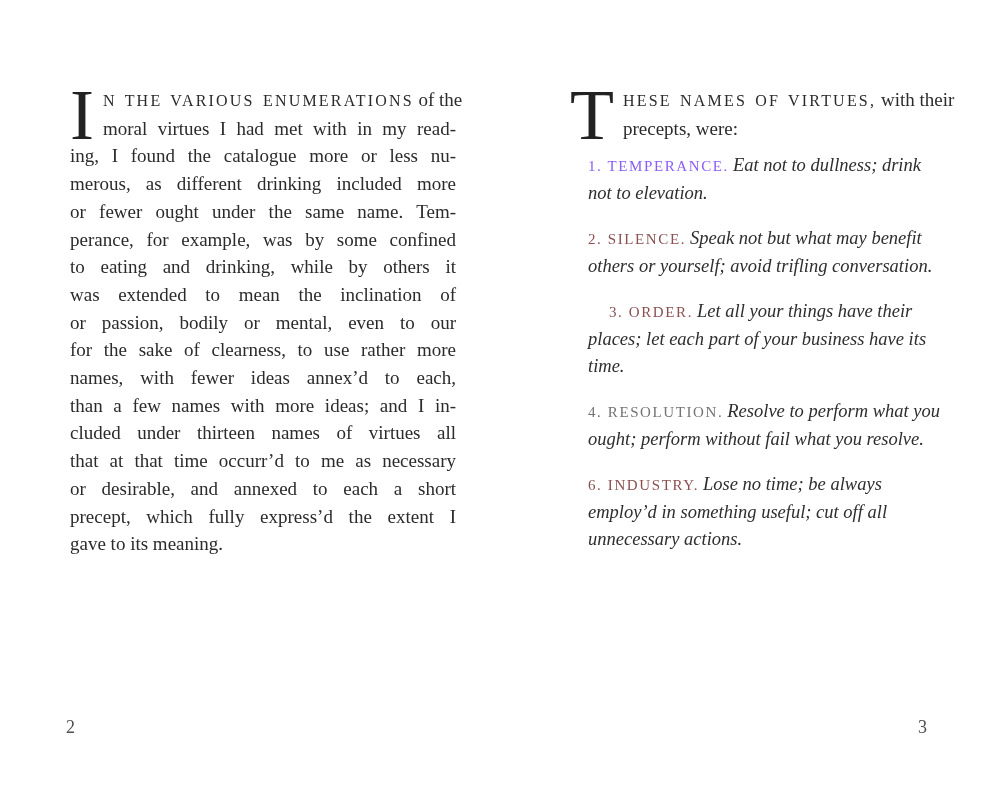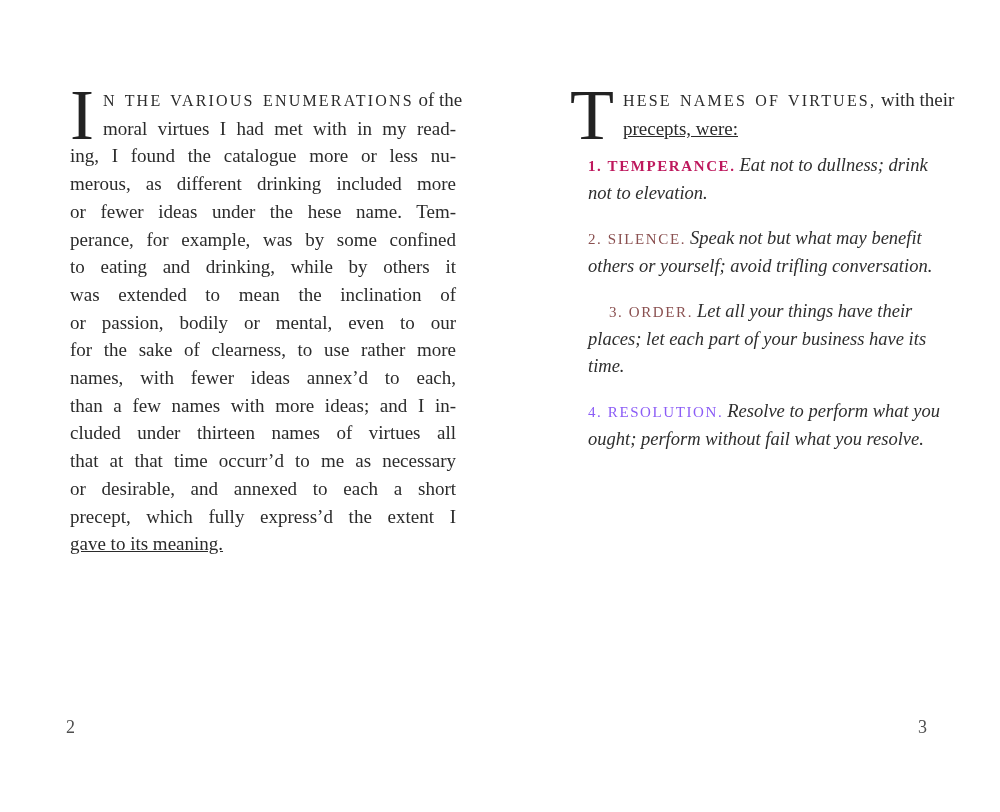--- a/index.html
+++ b/index.html
@@ -10,21 +10,21 @@
   }
   .spread{position:absolute;left:0;top:0;width:1000px;height:812px;background:#ffffff;}
   .textblock{position:absolute;}
   .tb-left{left:70px;top:86px;width:386px;}
   .tb-right{left:570px;top:86px;width:360px;}
   .line{
     font-size:19px;line-height:27.7px;
     text-align:justify;text-align-last:justify;
     white-space:nowrap;color:#2b2b2b;
   }
-  .line.noj{text-align:left;text-align-last:left;text-decoration:underline;}
+  .line.noj{text-align:left;text-align-last:left;}
   .sc{
     font-size:16px;letter-spacing:2.2px;word-spacing:2px;
     text-transform:uppercase;color:#2b2b2b;
   }
   .dropcap{
     float:left;font-size:72px;line-height:54px;height:54px;
     margin:2px 9px 0 0;color:#222222;
   }
   .vlist{position:absolute;left:588px;top:152px;width:345px;}
   .virtue{margin:0 0 18px 0;}
@@ -48,21 +48,21 @@
 <div class="spread">
 
   <div>
     <div class="textblock tb-left">
       <span class="dropcap">I</span>
       <div class="line"><span class="sc">n the various enumerations</span><span> of the</span></div>
       <div id="left-lines">
           <div class="line">moral virtues I had met with in my read-</div>
           <div class="line">ing, I found the catalogue more or less nu-</div>
           <div class="line">merous, as different drinking included more</div>
-          <div class="line">or fewer ideas under the hese name. Tem-</div>
+          <div class="line">or fewer ought under the same name. Tem-</div>
           <div class="line">perance, for example, was by some confined</div>
           <div class="line">to eating and drinking, while by others it</div>
           <div class="line">was extended to mean the inclination of</div>
           <div class="line">or passion, bodily or mental, even to our</div>
           <div class="line">for the sake of clearness, to use rather more</div>
           <div class="line">names, with fewer ideas annex’d to each,</div>
           <div class="line">than a few names with more ideas; and I in-</div>
           <div class="line">cluded under thirteen names of virtues all</div>
           <div class="line">that at that time occurr’d to me as necessary</div>
           <div class="line">or desirable, and annexed to each a short</div>
@@ -74,33 +74,38 @@
   </div>
 
   <div>
     <div class="textblock tb-right">
       <span class="dropcap">T</span>
       <div class="line"><span class="sc">hese names of virtues,</span><span> with their</span></div>
       <div class="line noj">precepts, were:</div>
     </div>
     <div class="vlist" id="virtue-list">
         <div class="virtue">
-          <div class="vline"><span class="vlabel" style="color: #be185d; font-weight: bold;">1. Temperance.</span>Eat not to dullness; drink</div>
+          <div class="vline"><span class="vlabel" style="color: #8b5cf6;">1. Temperance.</span>Eat not to dullness; drink</div>
           <div class="vline">not to elevation.</div>
         </div>
         <div class="virtue">
           <div class="vline"><span class="vlabel" style="color: rgb(138, 80, 80);">2. Silence.</span>Speak not but what may benefit</div>
           <div class="vline">others or yourself; avoid trifling conversation.</div>
         </div>
         <div class="virtue">
           <div class="vline"><span class="vlabel" style="color: rgb(138, 80, 80); margin-left: 21px;">3. Order.</span>Let all your things have their</div>
           <div class="vline">places; let each part of your business have its</div>
           <div class="vline">time.</div>
         </div>
         <div class="virtue">
-          <div class="vline"><span class="vlabel" style="color: #8b5cf6;">4. Resolution.</span>Resolve to perform what you</div>
+          <div class="vline"><span class="vlabel" style="color: #737373;">4. Resolution.</span>Resolve to perform what you</div>
           <div class="vline">ought; perform without fail what you resolve.</div>
+        </div>
+        <div class="virtue">
+          <div class="vline"><span class="vlabel" style="color: rgb(138, 80, 80);">6. Industry.</span>Lose no time; be always</div>
+          <div class="vline">employ’d in something useful; cut off all</div>
+          <div class="vline">unnecessary actions.</div>
         </div>
       </div>
     <div class="pagenum pn-right">3</div>
   </div>
 
 </div>
 
 </body></html>

